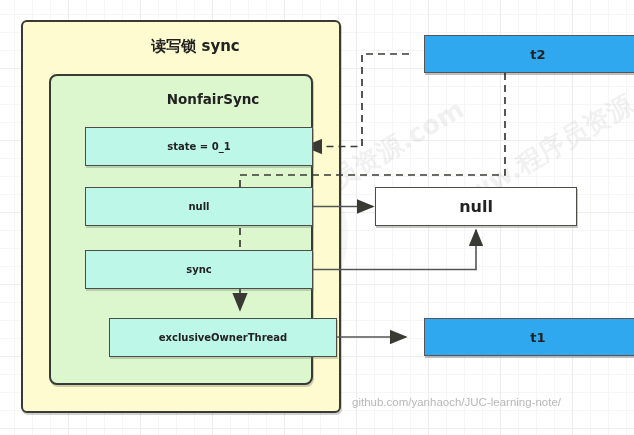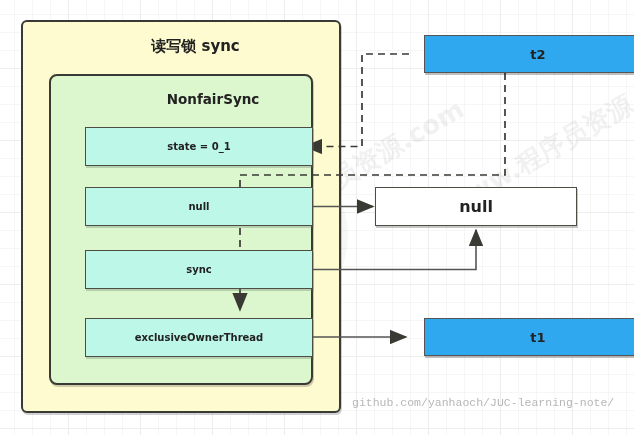--- a/index.html
+++ b/index.html
@@ -94,21 +94,21 @@
     width: 228px;
     height: 39px;
     background: #bdf7e7;
     border: 1.5px solid #4d4d45;
     font-size: 10px;
     box-shadow: 1px 2px 0 rgba(90,120,100,0.30);
   }
   .f-state { top: 127px; }
   .f-head  { top: 187px; }
   .f-tail  { top: 250px; }
-  .f-owner { top: 318px; }
+  .f-owner { top: 318px; margin-left: 24px; }
 
   .node-white {
     left: 375px; top: 187px;
     width: 202px; height: 39px;
     background: #ffffff;
     border: 1.5px solid #4d4d45;
     font-size: 16px;
     box-shadow: 1px 2px 0 rgba(0,0,0,0.22);
   }
   .thread-blue {
@@ -120,21 +120,21 @@
     box-shadow: 1px 2px 0 rgba(0,0,0,0.25);
   }
   .t2 { top: 35px; }
   .t1 { top: 318px; }
 
   .footer {
     position: absolute;
     left: 352px; top: 396px;
     color: #b7b7b7;
     font-size: 11.5px;
-    font-family: Liberation Mono, monospace;
+    font-family: Liberation Sans, sans-serif;
     white-space: nowrap;
   }
 
   svg.edges {
     position: absolute;
     left: 0; top: 0;
     width: 634px; height: 435px;
     pointer-events: none;
     overflow: visible;
   }

